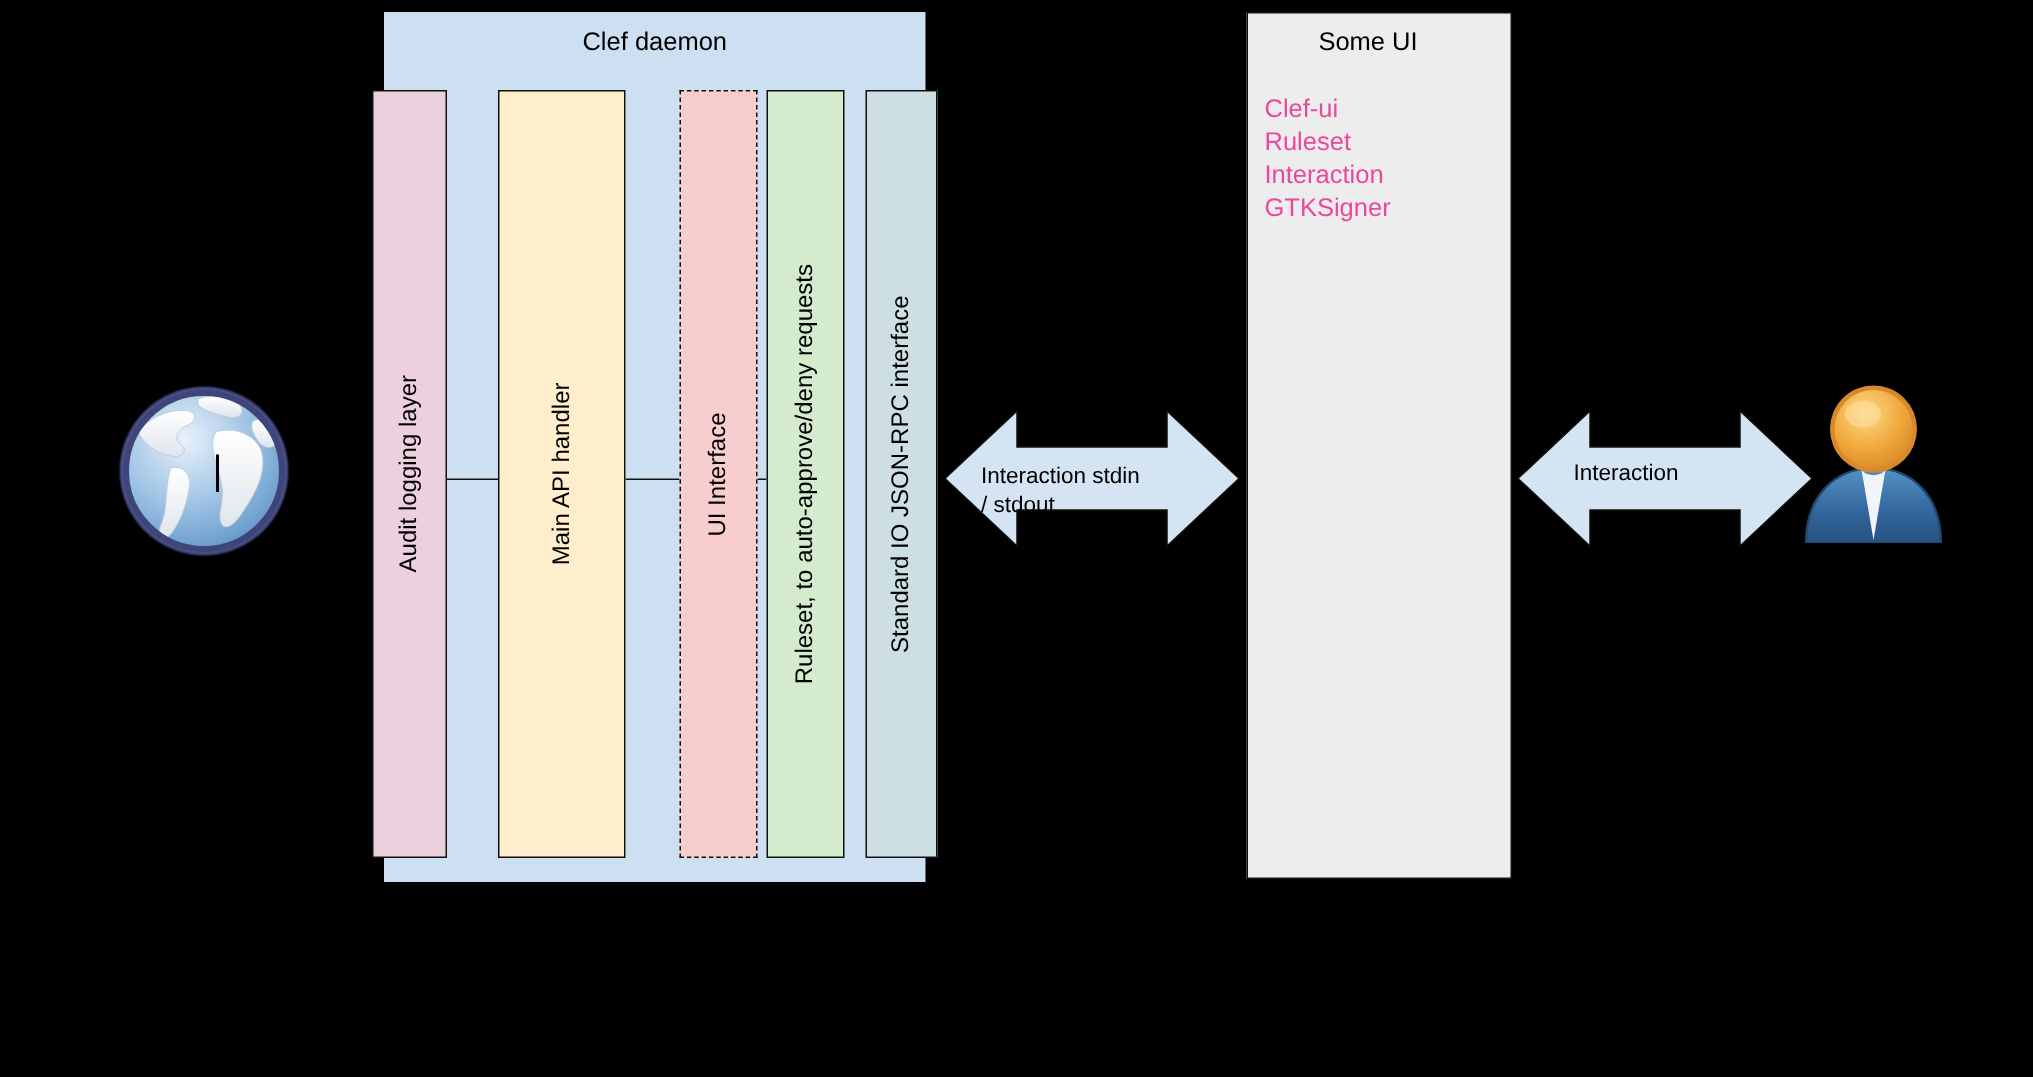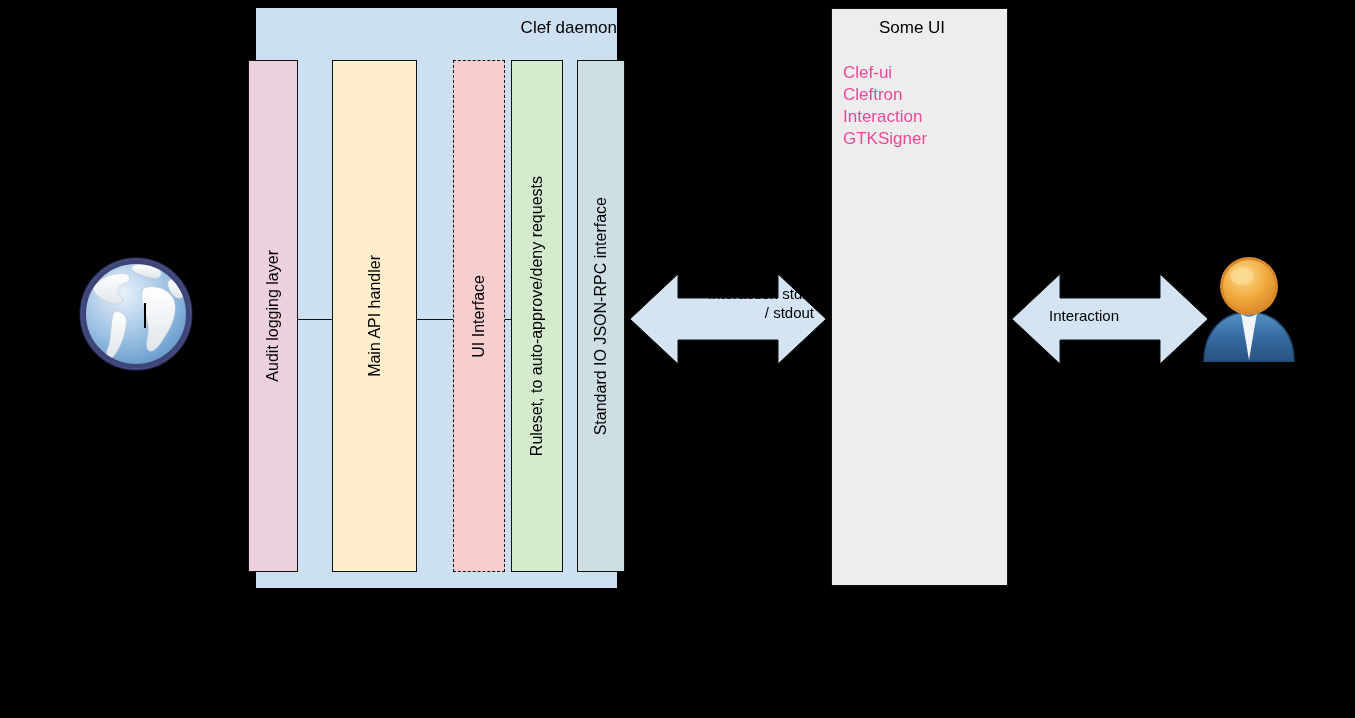--- a/index.html
+++ b/index.html
@@ -21,21 +21,21 @@
     position: absolute;
     left: 256px; top: 8px;
     width: 361px; height: 580px;
     background: #cde0f2;
     border: none;
   }
   #daemon-title {
     position: absolute;
     left: 256px; top: 17px;
     width: 361px;
-    text-align: right;
+    text-align: center;
     font-size: 17px;
     color: #000000;
     line-height: 22px;
   }
 
   
   .vbox {
     position: absolute;
     border: 1px solid #111111;
     display: flex;
@@ -98,21 +98,21 @@
   .dbl-arrow { position: absolute; }
   .dbl-arrow svg { display: block; }
   .arrow-label {
     position: absolute;
     font-size: 15px;
     color: #000000;
     line-height: 19px;
     white-space: pre-line;
   }
   #arrow-stdio { left: 630px; top: 272px; width: 196px; height: 94px; }
-  #arrow-stdio-label { left: 654px; top: 284px; width: 160px; text-align: right; }
+  #arrow-stdio-label { left: 654px; top: 308px; width: 160px; }
   #arrow-user  { left: 1012px; top: 272px; width: 196px; height: 94px; }
   #arrow-user-label { left: 1049px; top: 306px; width: 160px; }
 
   
   #globe-icon { position: absolute; left: 74px; top: 252px; width: 124px; height: 124px; }
   #user-icon  { position: absolute; left: 1198px; top: 250px; width: 102px; height: 112px; }
 </style>
 </head>
 <body>
 
@@ -142,21 +142,21 @@
   </div>
 
   <div class="vbox" id="box-stdio">
     <span class="vlabel">Standard IO JSON-RPC interface</span>
   </div>
 
   <div id="someui-panel"></div>
   <div id="someui-title">Some UI</div>
   <div id="someui-list">
     <div class="ui-item">Clef-ui</div>
-    <div class="ui-item">Cleftron</div>
+    <div class="ui-item">Ruleset</div>
     <div class="ui-item">Interaction</div>
     <div class="ui-item">GTKSigner</div>
   </div>
 
   <div class="dbl-arrow" id="arrow-stdio">
     <svg width="196" height="94" viewBox="0 0 196 94">
       <polygon points="0,47 48,2 48,26 148,26 148,2 196,47 148,92 148,68 48,68 48,92" fill="#d4e4f3" stroke="#111111" stroke-width="1"></polygon>
     </svg>
   </div>
   <div class="arrow-label" id="arrow-stdio-label">Interaction stdin

